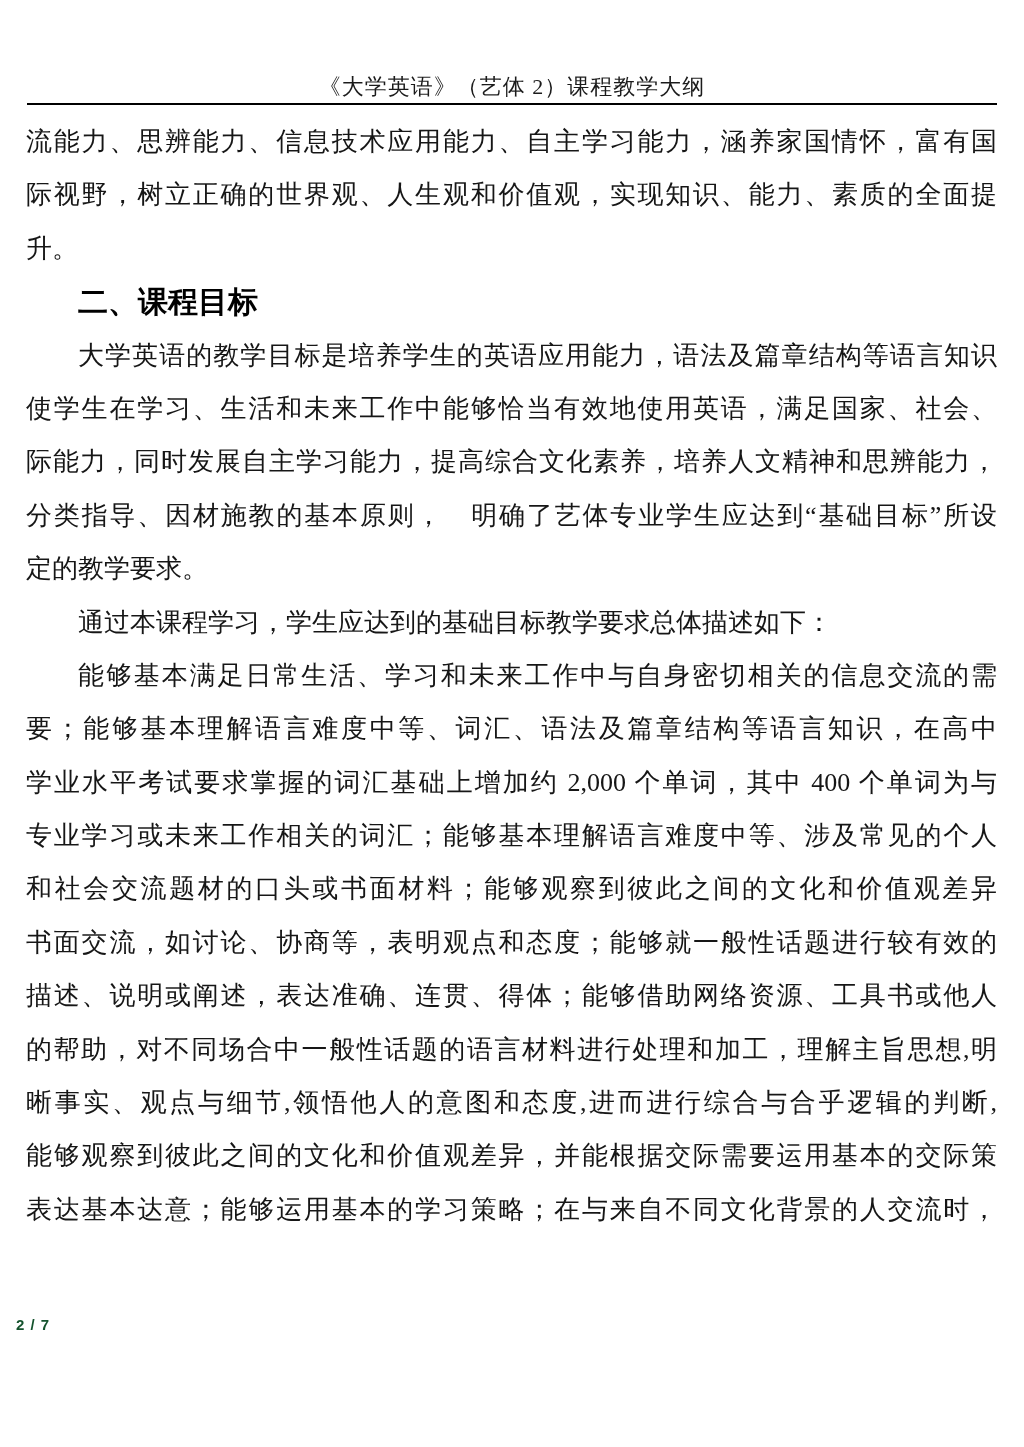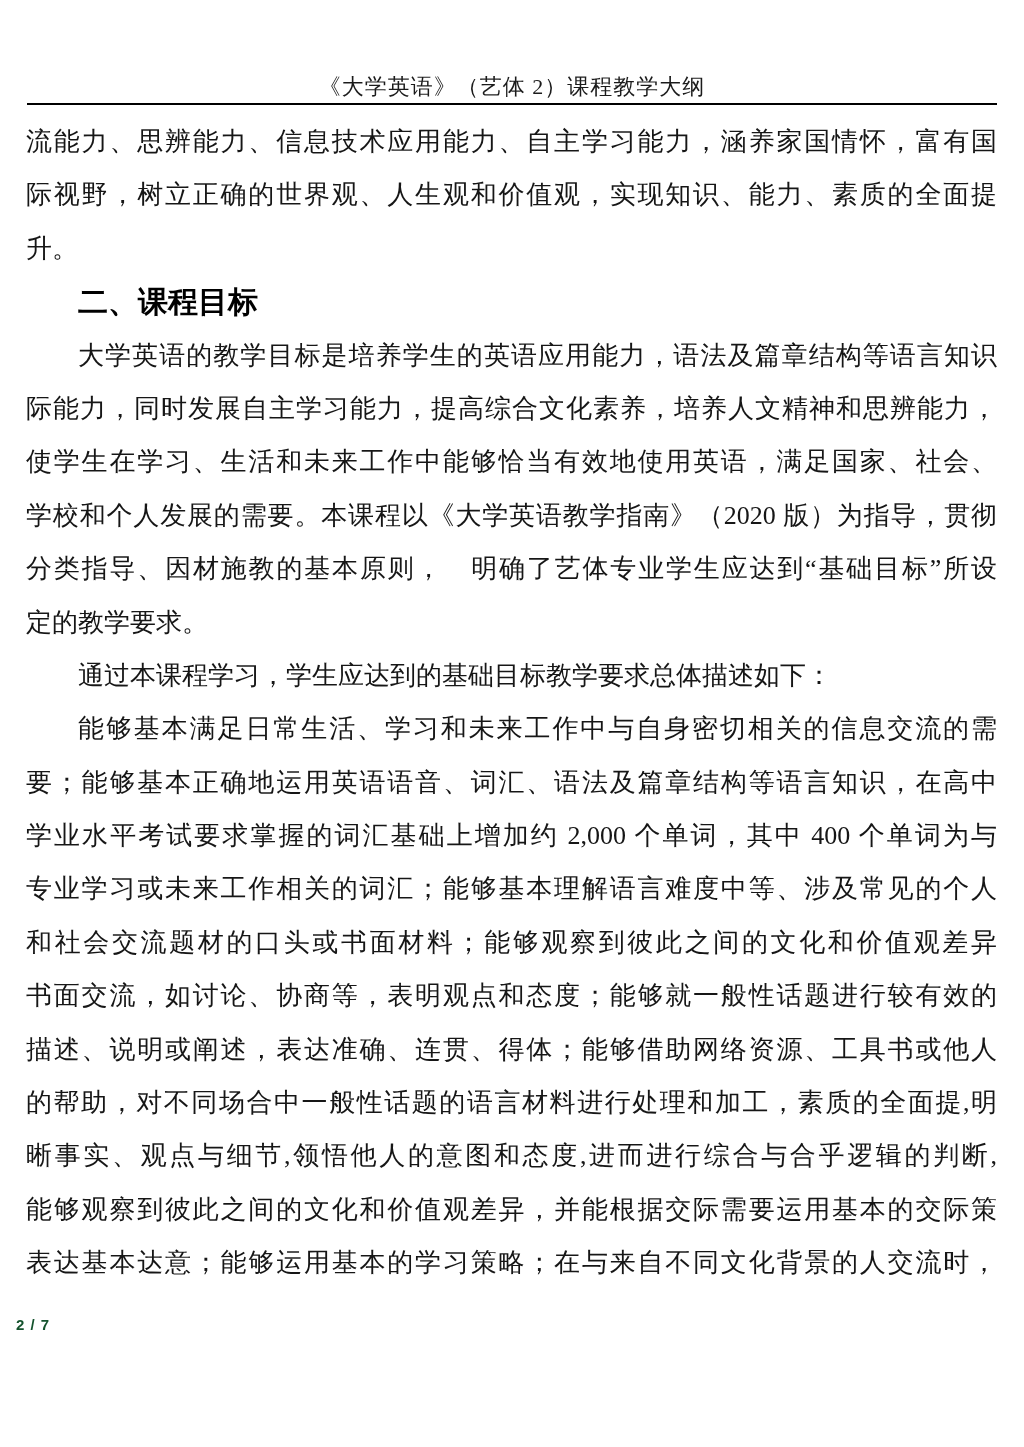--- a/index.html
+++ b/index.html
@@ -62,34 +62,33 @@
   <div class="header-title">《大学英语》（艺体 2）课程教学大纲</div>
 
   <div class="header-rule"></div>
 
   <div class="body-text">
     <div class="line jl">流能力、思辨能力、信息技术应用能力、自主学习能力，涵养家国情怀，富有国</div>
     <div class="line jl">际视野，树立正确的世界观、人生观和价值观，实现知识、能力、素质的全面提</div>
     <div class="line nl">升。</div>
     <div class="line nl ind head">二、课程目标</div>
     <div class="line jl ind">大学英语的教学目标是培养学生的英语应用能力，语法及篇章结构等语言知识</div>
+    <div class="line jl">使学生在学习、生活和未来工作中能够恰当有效地使用英语，满足国家、社会、</div>
     <div class="line jl">际能力，同时发展自主学习能力，提高综合文化素养，培养人文精神和思辨能力，</div>
-    <div class="line jl">使学生在学习、生活和未来工作中能够恰当有效地使用英语，满足国家、社会、</div>
-    <div class="line jl">学校和个人发展的需要。本课程以《大学英语教学指南》（2020 版）为指导，贯彻</div>
     <div class="line jl">分类指导、因材施教的基本原则，　明确了艺体专业学生应达到“基础目标”所设</div>
     <div class="line nl">定的教学要求。</div>
     <div class="line nl ind">通过本课程学习，学生应达到的基础目标教学要求总体描述如下：</div>
     <div class="line jl ind">能够基本满足日常生活、学习和未来工作中与自身密切相关的信息交流的需</div>
-    <div class="line jl">要；能够基本正确地运用英语语音、词汇、语法及篇章结构等语言知识，在高中</div>
+    <div class="line jl">要；能够基本理解语言难度中等、词汇、语法及篇章结构等语言知识，在高中</div>
     <div class="line jl">学业水平考试要求掌握的词汇基础上增加约 2,000 个单词，其中 400 个单词为与</div>
     <div class="line jl">专业学习或未来工作相关的词汇；能够基本理解语言难度中等、涉及常见的个人</div>
     <div class="line jl">和社会交流题材的口头或书面材料；能够观察到彼此之间的文化和价值观差异</div>
     <div class="line jl">书面交流，如讨论、协商等，表明观点和态度；能够就一般性话题进行较有效的</div>
     <div class="line jl">描述、说明或阐述，表达准确、连贯、得体；能够借助网络资源、工具书或他人</div>
-    <div class="line jl">的帮助，对不同场合中一般性话题的语言材料进行处理和加工，素质的全面提,明</div>
+    <div class="line jl">的帮助，对不同场合中一般性话题的语言材料进行处理和加工，理解主旨思想,明</div>
     <div class="line jl">晰事实、观点与细节,领悟他人的意图和态度,进而进行综合与合乎逻辑的判断,</div>
     <div class="line jl">能够观察到彼此之间的文化和价值观差异，并能根据交际需要运用基本的交际策</div>
     <div class="line jl">表达基本达意；能够运用基本的学习策略；在与来自不同文化背景的人交流时，</div>
   </div>
 
   <div class="footer-page">2 / 7</div>
 
 </div>
 
 </body></html>

